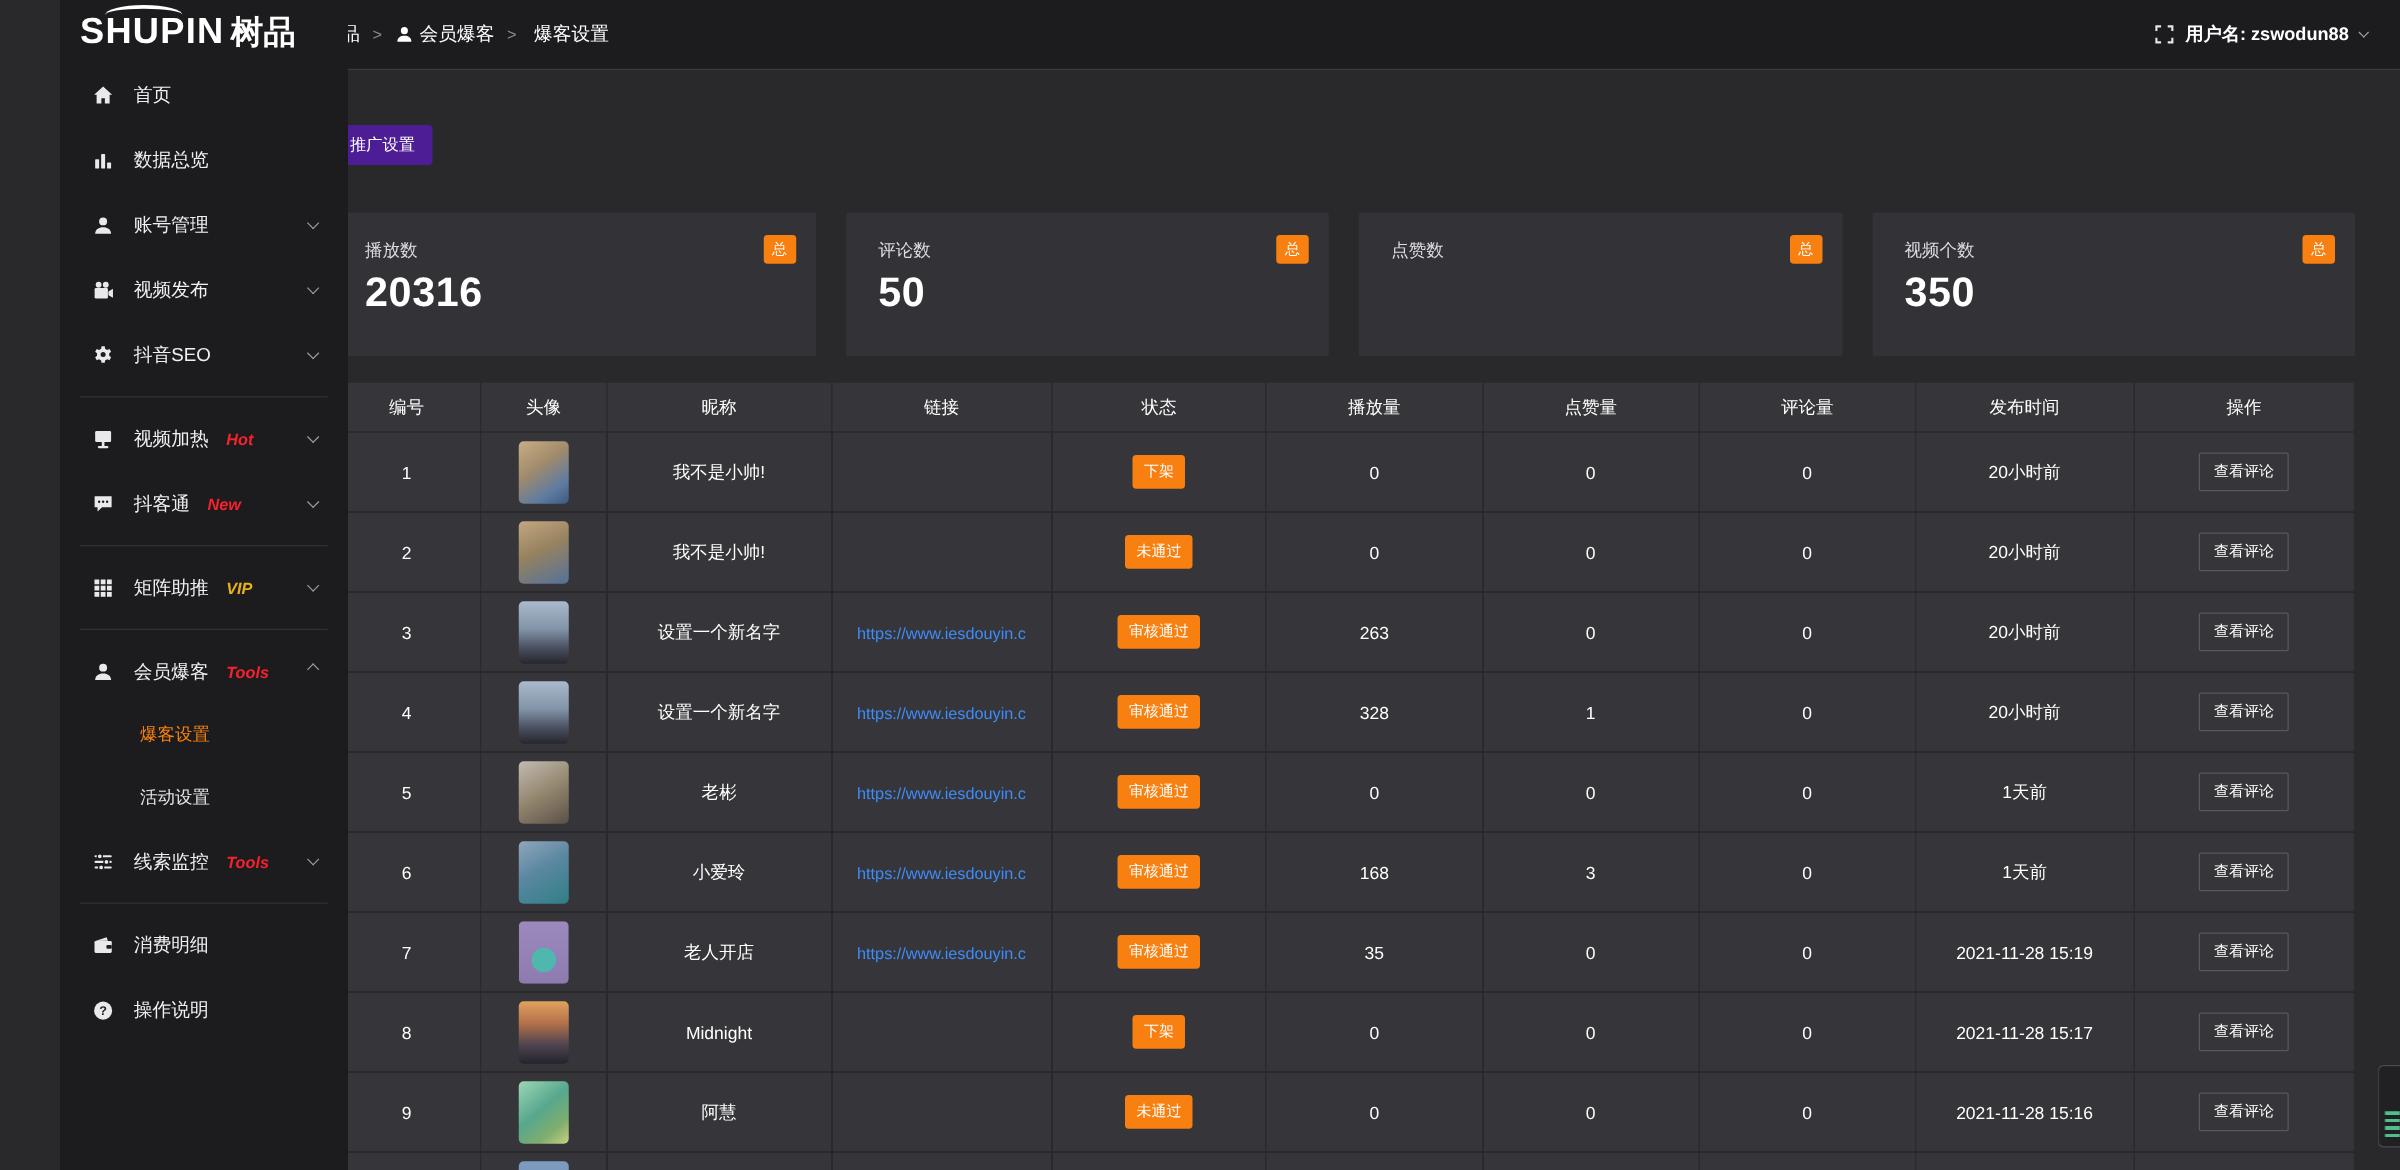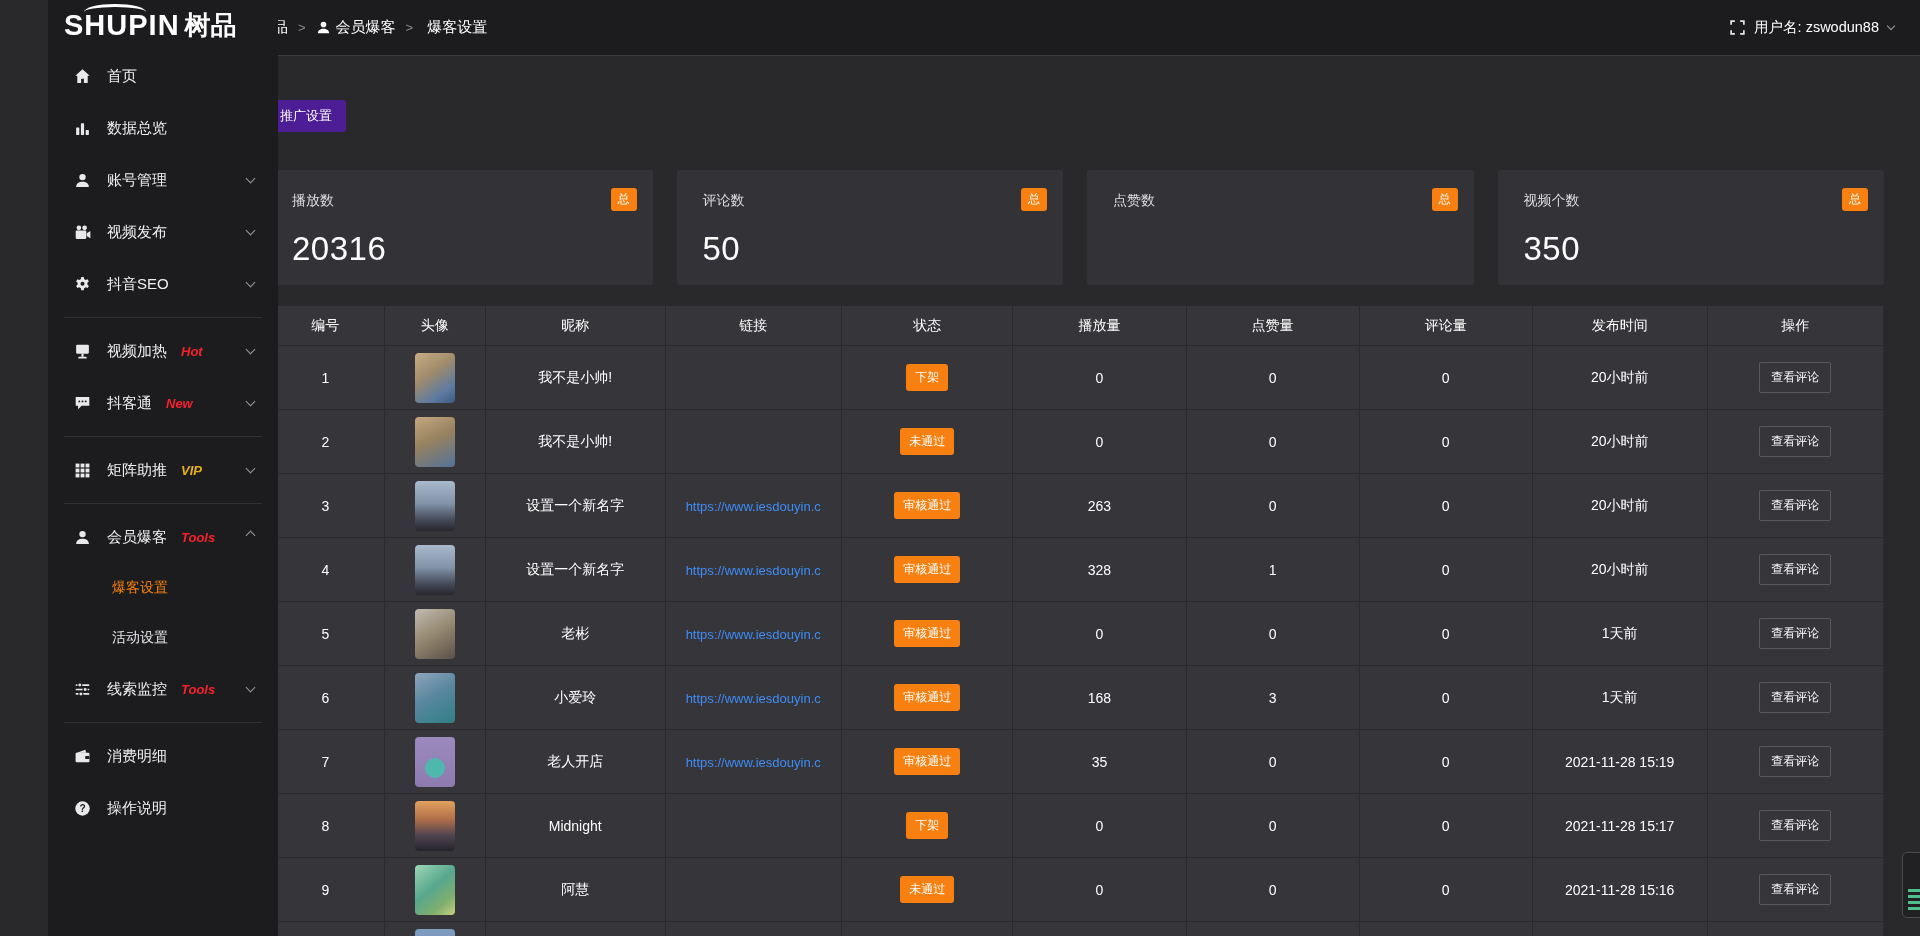--- a/index.html
+++ b/index.html
@@ -31,36 +31,36 @@
 
   
   .topbar { position:fixed; left:230px; right:0; top:0; height:56px; background:#1c1c1f;
             border-bottom:1px solid #3a3a3e; display:flex; align-items:center; z-index:3; }
   .breadcrumb { display:flex; align-items:center; margin-left:8px; font-size:15px; }
   .bc-item { display:flex; align-items:center; gap:5px; cursor:pointer; }
   .bc-icon { width:15px; height:15px; color:#fff; }
   .bc-icon svg { width:15px; height:15px; display:block; }
   .bc-sep { color:#8a8a8e; font-size:13px; margin:0 10px; }
   .bc-current { margin-left:4px; }
-  .topbar-right { margin-left:auto; display:flex; align-items:center; gap:8px; padding-right:26px; }
+  .topbar-right { margin-left:auto; display:flex; align-items:center; gap:8px; padding-right:26px;font-weight:bold; }
   .fs-icon { width:17px; height:17px; color:#e6e6ea; cursor:pointer; }
   .fs-icon svg { width:17px; height:17px; display:block; }
   .user-chip { display:flex; align-items:center; gap:9px; font-size:14.5px; cursor:pointer; }
   .user-chip .chev { width:6px; height:6px; margin-top:-3px; }
 
   
   .main { position:absolute; top:57px; left:230px; right:0; bottom:0; padding:0 36px; overflow:hidden; }
   .promo-btn { margin-top:43px; display:inline-block; background:#4c1d95; color:#fff; border:none;
                font-size:13px; padding:7px 14px; border-radius:3px; cursor:pointer;
                font-family:inherit; }
   .stats { margin-top:38px; display:flex; gap:24px; }
   .stat-card { flex:1; height:115px; background:#323237; border-radius:2px; position:relative;
                padding:22px 26px; }
   .stat-label { font-size:14px; color:#dddde0; }
-  .stat-value { font-size:33px; font-weight:400; margin-top:20px; letter-spacing:0.5px; }
+  .stat-value { font-size:33px; font-weight:700; margin-top:5px; letter-spacing:0.5px; }
   .stat-badge { position:absolute; top:18px; right:16px; background:#f78011; color:#fff;
                 font-size:12px; padding:3px 7px; border-radius:3px; }
 
   
   .data-table { width:100%; margin-top:20px; border-collapse:collapse; table-layout:fixed; }
   .data-table th, .data-table td { background:#35353a; border:1px solid #2a2a2d;
                 text-align:center; vertical-align:middle; }
   .data-table th { height:40px; font-size:14px; font-weight:normal; color:#fff; }
   .data-table td { height:64px; font-size:14px; color:#fff; overflow:hidden; white-space:nowrap; }
   .avatar { display:inline-block; width:40px; height:50px; border-radius:4px; vertical-align:middle;

